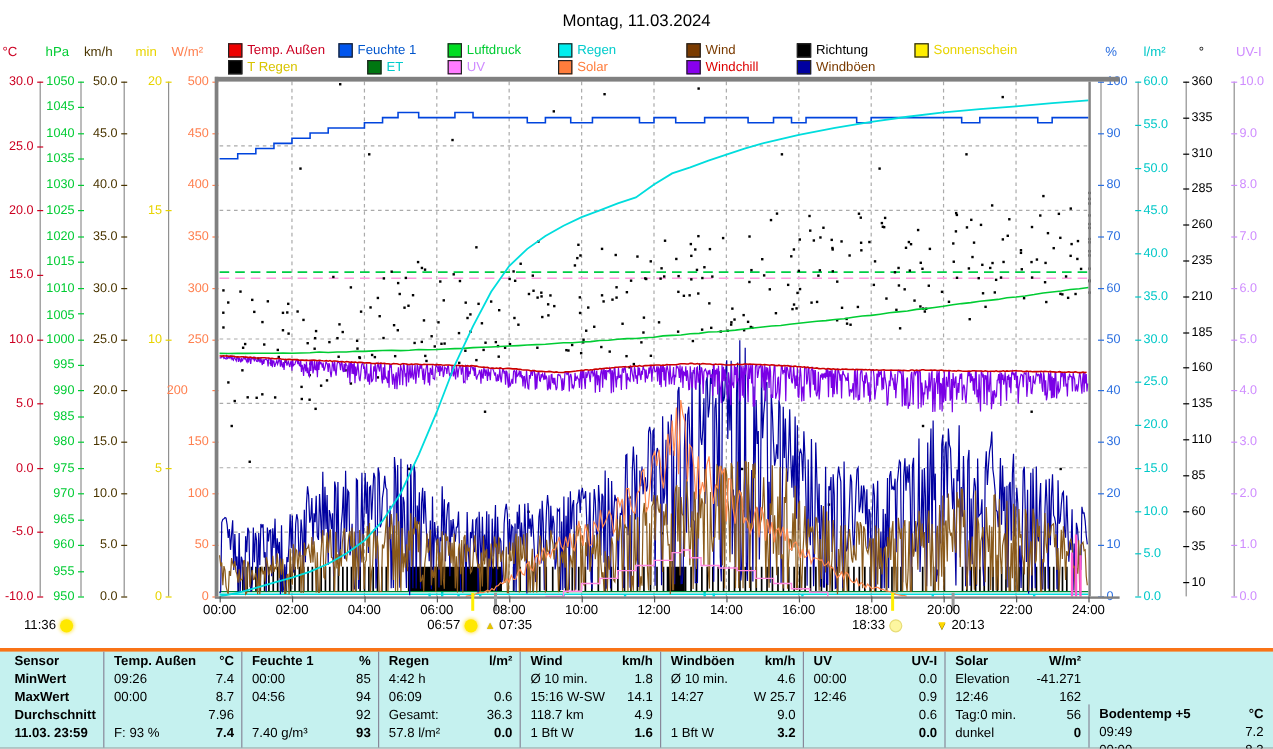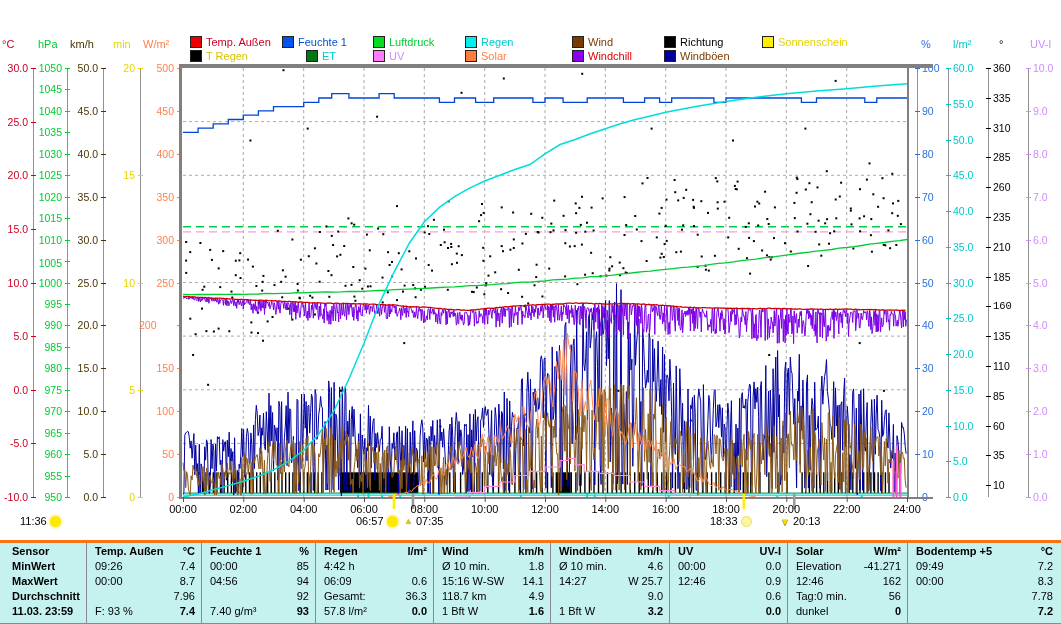--- a/index.html
+++ b/index.html
@@ -22,20 +22,21 @@
   .wrow{height:15px;line-height:15px;display:flex;justify-content:space-between;padding:0 6px 0 8px;white-space:nowrap;overflow:hidden;}
   .whead{font-weight:bold;}
   .wrow.last .val{font-weight:bold;}
   .rowlab{font-weight:bold;padding-left:4px;}
   svg{display:block;}
 </style>
 </head>
 <body>
 
 <div id="stage">
+  <div class="abs" id="title">Montag, 11.03.2024</div>
 
   <div class="abs" id="legend-row1" style="top:36px;left:0;width:1061px;height:12px;">
       <div class="leg-item abs" style="left: 190px; top: 0px;">
         <span class="leg-box" style="background: rgb(238, 0, 0);"></span>
         <span style="color: rgb(204, 0, 34);">Temp. Außen</span>
       </div>
       <div class="leg-item abs" style="left: 282px; top: 0px;">
         <span class="leg-box" style="background: rgb(0, 85, 238);"></span>
         <span style="color: rgb(0, 85, 204);">Feuchte 1</span>
       </div>
@@ -276,21 +277,21 @@
       <div class="abs ax-lab" style="color: rgb(0, 0, 0); left: 993px; top: 152.375px;">285</div>
       <div class="abs ax-tick" style="left: 986px; top: 187.167px; background: rgb(0, 0, 0);"></div>
       <div class="abs ax-lab" style="color: rgb(0, 0, 0); left: 993px; top: 182.167px;">260</div>
       <div class="abs ax-tick" style="left: 986px; top: 216.958px; background: rgb(0, 0, 0);"></div>
       <div class="abs ax-lab" style="color: rgb(0, 0, 0); left: 993px; top: 211.958px;">235</div>
       <div class="abs ax-tick" style="left: 986px; top: 246.75px; background: rgb(0, 0, 0);"></div>
       <div class="abs ax-lab" style="color: rgb(0, 0, 0); left: 993px; top: 241.75px;">210</div>
       <div class="abs ax-tick" style="left: 986px; top: 276.542px; background: rgb(0, 0, 0);"></div>
       <div class="abs ax-lab" style="color: rgb(0, 0, 0); left: 993px; top: 271.542px;">185</div>
       <div class="abs ax-tick" style="left: 986px; top: 306.333px; background: rgb(0, 0, 0);"></div>
-      <div class="abs ax-lab" style="color: rgb(0, 0, 0); left: 993px; top: 301.333px; font-family: Liberation Mono, monospace;">160</div>
+      <div class="abs ax-lab" style="color: rgb(0, 0, 0); left: 993px; top: 301.333px;">160</div>
       <div class="abs ax-tick" style="left: 986px; top: 336.125px; background: rgb(0, 0, 0);"></div>
       <div class="abs ax-lab" style="color: rgb(0, 0, 0); left: 993px; top: 331.125px;">135</div>
       <div class="abs ax-tick" style="left: 986px; top: 365.917px; background: rgb(0, 0, 0);"></div>
       <div class="abs ax-lab" style="color: rgb(0, 0, 0); left: 993px; top: 360.917px;">110</div>
       <div class="abs ax-tick" style="left: 986px; top: 395.708px; background: rgb(0, 0, 0);"></div>
       <div class="abs ax-lab" style="color: rgb(0, 0, 0); left: 993px; top: 390.708px;">85</div>
       <div class="abs ax-tick" style="left: 986px; top: 425.5px; background: rgb(0, 0, 0);"></div>
       <div class="abs ax-lab" style="color: rgb(0, 0, 0); left: 993px; top: 420.5px;">60</div>
       <div class="abs ax-tick" style="left: 986px; top: 455.292px; background: rgb(0, 0, 0);"></div>
       <div class="abs ax-lab" style="color: rgb(0, 0, 0); left: 993px; top: 450.292px;">35</div>
@@ -1097,21 +1098,21 @@
         </div>
         <div class="wrow">
           <div class="">Tag:0 min.</div>
           <div class="val">56</div>
         </div>
         <div class="wrow last">
           <div class="">dunkel</div>
           <div class="val">0</div>
         </div>
       </div>
-      <div class="wcol" style="width: 152px;">
+      <div class="wcol" style="width: 152px; margin-top: 44px;">
         <div class="wrow whead">
           <div class="">Bodentemp +5</div>
           <div class="">°C</div>
         </div>
         <div class="wrow">
           <div class="">09:49</div>
           <div class="val">7.2</div>
         </div>
         <div class="wrow">
           <div class="">00:00</div>

